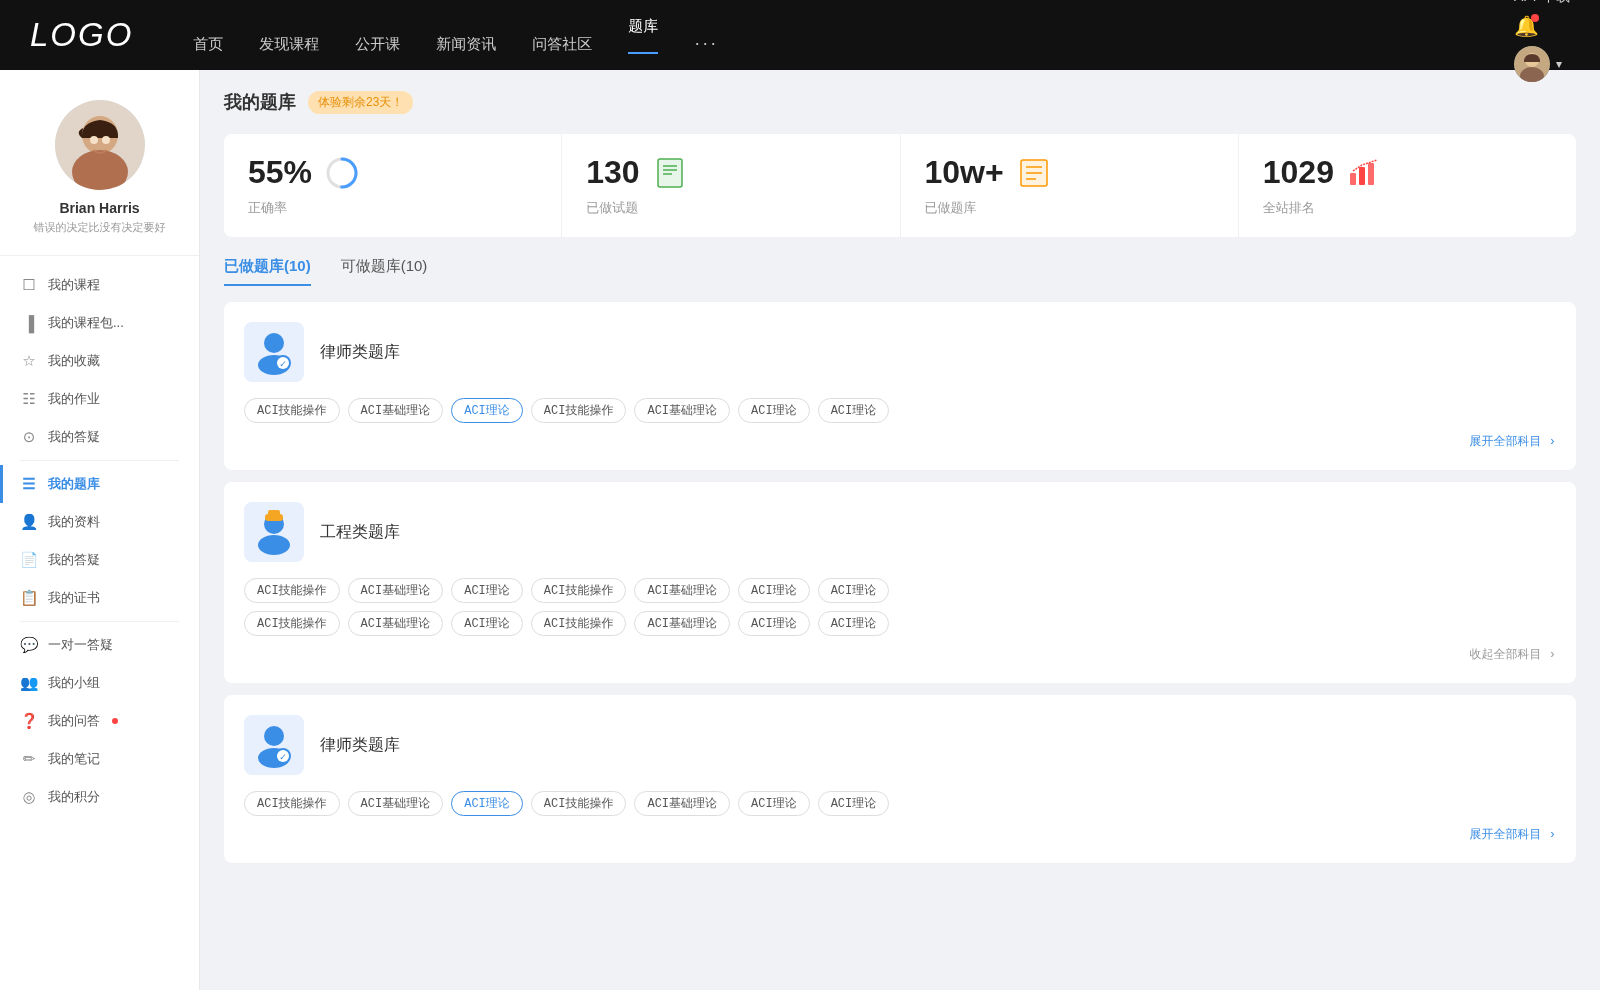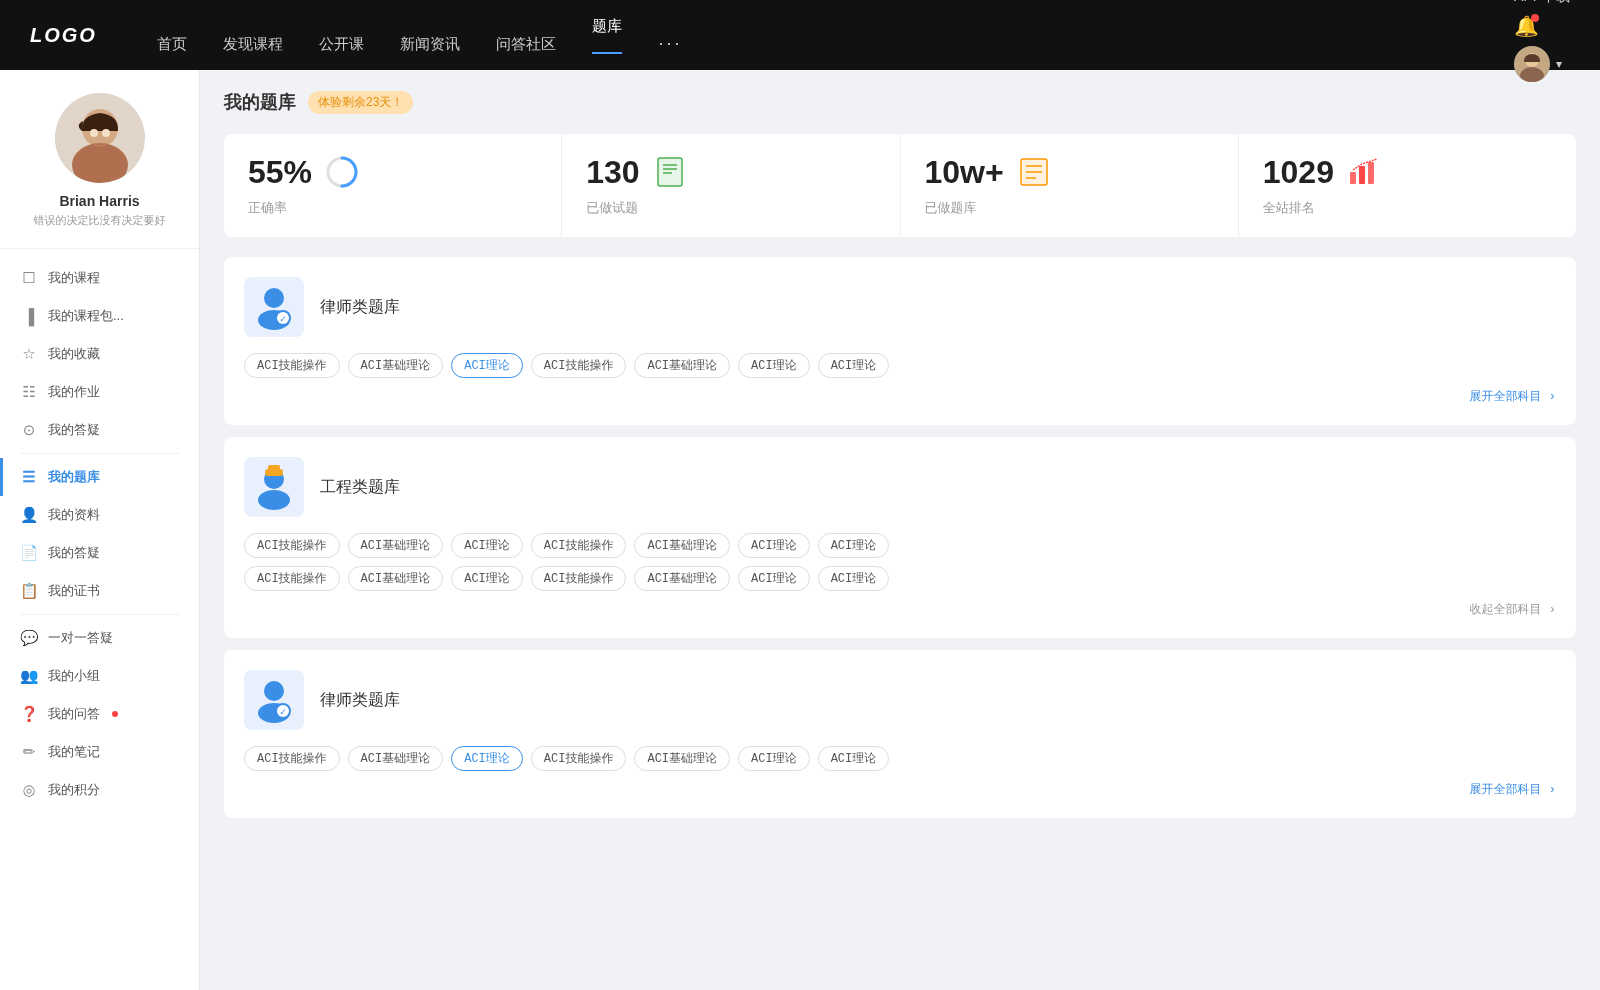--- a/index.html
+++ b/index.html
@@ -9,22 +9,22 @@
     .navbar {
       background: #111;
       height: 70px;
       display: flex;
       align-items: center;
       padding: 0 30px;
       color: white;
       position: relative;
     }
     .navbar-logo {
-      font-size: 20px;
-      font-weight: bold;
+      font-size: 33px;
+      font-weight: normal;
       letter-spacing: 2px;
       color: white;
       margin-right: 60px;
       font-style: italic;
     }
     .navbar-nav {
       display: flex;
       align-items: flex-end;
       gap: 36px;
       flex: 1;
@@ -92,21 +92,21 @@
     
     .layout {
       display: flex;
       min-height: 920px;
     }
 
     
     .sidebar {
       width: 200px;
       background: #fff;
-      padding: 13px 0;
+      padding: 20px 0;
       flex-shrink: 0;
       border-right: 1px solid #e8e8e8;
     }
     .sidebar-profile {
       text-align: center;
       padding: 10px 20px 20px;
       border-bottom: 1px solid #f0f0f0;
     }
     .sidebar-avatar {
       width: 90px; height: 90px;
@@ -208,21 +208,21 @@
       overflow: hidden;
     }
     .stat-item {
       flex: 1;
       padding: 20px 24px;
       border-right: 1px solid #f0f0f0;
     }
     .stat-item:last-child { border-right: none; }
     .stat-top {
       display: flex;
-      align-items: flex-start;
+      align-items: center;
       gap: 12px;
       margin-bottom: 8px;
     }
     .stat-value {
       font-size: 32px;
       font-weight: 700;
       color: #222;
     }
     .stat-icon {
       width: 36px; height: 36px;
@@ -498,20 +498,24 @@
               <rect x="11" y="8" width="6" height="18" fill="#ff4444" rx="1"></rect>
               <rect x="20" y="4" width="6" height="22" fill="#ff6b6b" rx="1"></rect>
               <polyline points="5,12 14,6 23,3 29,1" stroke="#ff4444" stroke-width="1.5" fill="none" stroke-dasharray="2 1"></polyline>
             </svg>
           </div>
         </div>
         <div class="stat-label">全站排名</div>
       </div>
     </div>
 
+    <div class="tab-bar">
+      <div class="tab-item active">已做题库(10)</div>
+      <div class="tab-item">可做题库(10)</div>
+    </div>
 
     <div class="qbank-card">
       <div class="qbank-header">
         <div class="qbank-icon-wrap">
           <svg width="50" height="50" viewBox="0 0 50 50">
             <circle cx="25" cy="16" r="10" fill="#3a8ee6"></circle>
             <ellipse cx="25" cy="38" rx="16" ry="10" fill="#3a8ee6"></ellipse>
             <circle cx="34" cy="36" r="8" fill="#3a8ee6"></circle>
             <circle cx="34" cy="36" r="6" fill="white"></circle>
             <text x="34" y="40" font-size="9" text-anchor="middle" fill="#3a8ee6">✓</text>

